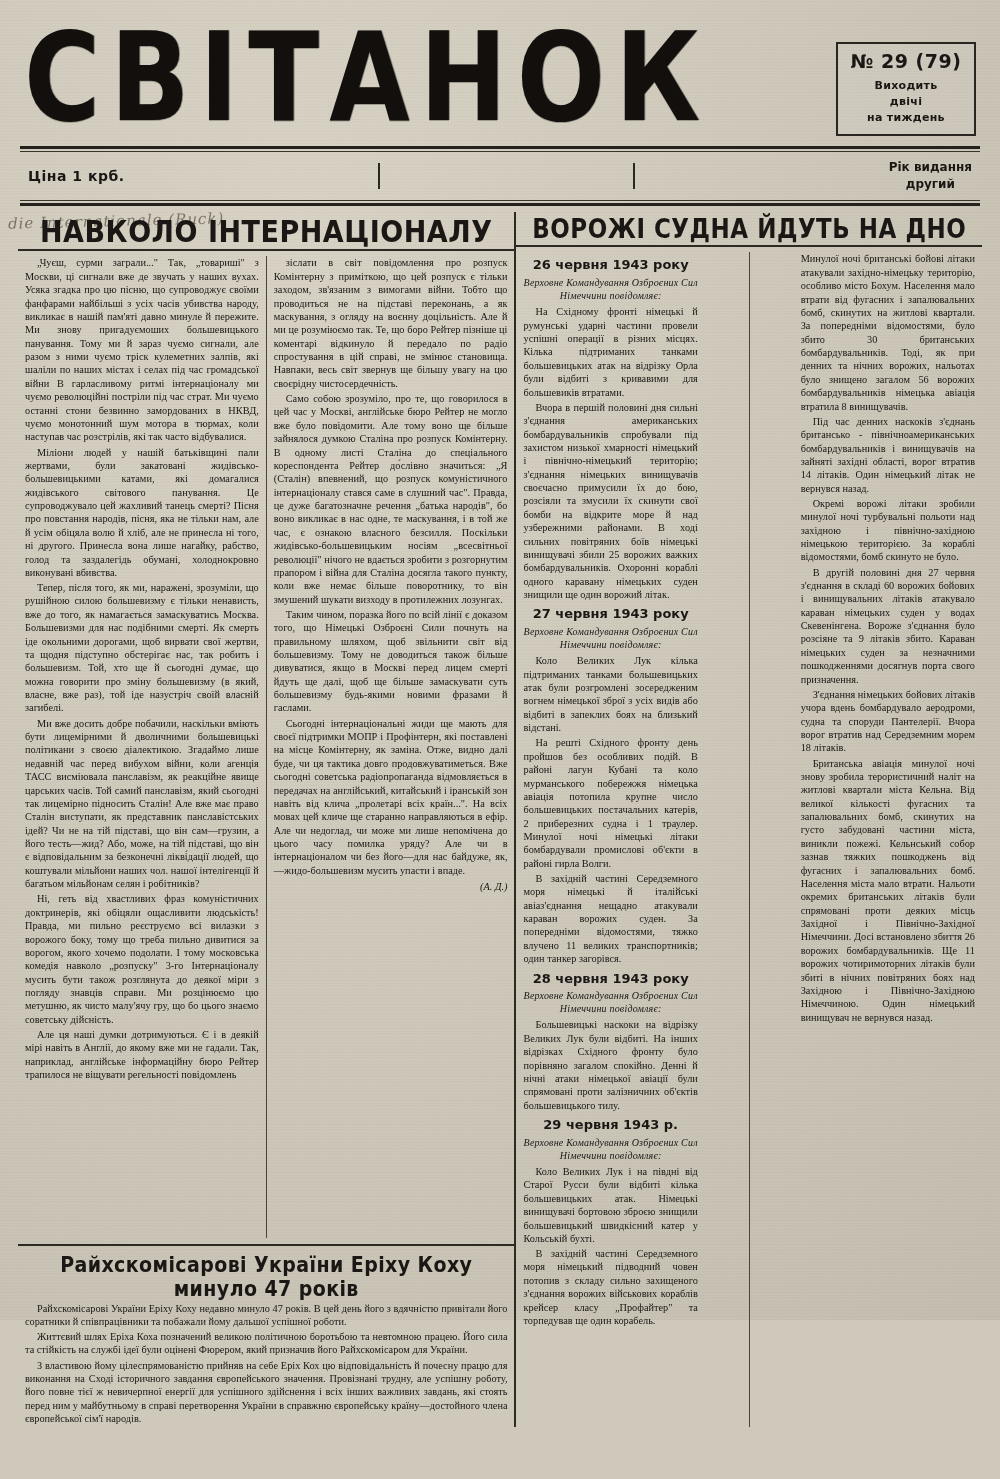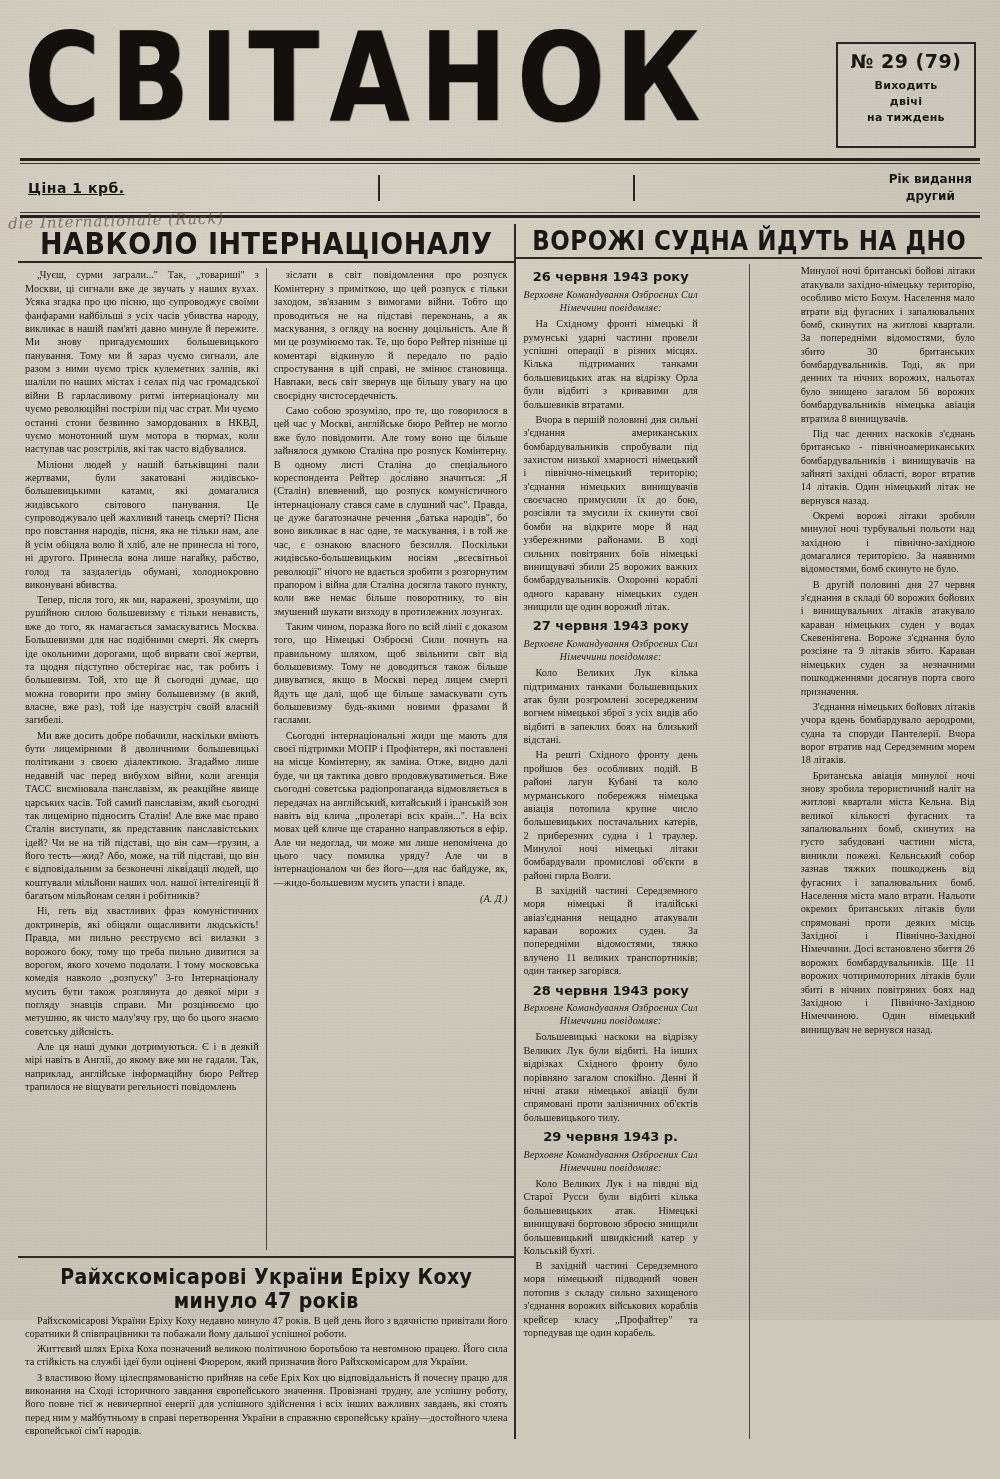--- a/index.html
+++ b/index.html
@@ -31,21 +31,21 @@
     line-height:0.95;
     letter-spacing:10px;
     color:#120f0c;
     margin-top:6px;
     text-shadow:1px 0 0 rgba(0,0,0,0.35), 0 1px 0 rgba(0,0,0,0.25);
     transform:scaleY(1.18);
     transform-origin:left top;
   }
   .issue-box{
     border:2px solid #2a2520;
-    padding:6px 12px 20px 12px;
+    padding:6px 12px 8px 12px;
     text-align:center;
     margin-top:28px;
     min-width:112px;
     background:rgba(255,255,255,0.06);
   }
   .issue-no{
     font-family:"DejaVu Sans", sans-serif;
     font-weight:bold;font-size:19px;letter-spacing:0.5px;
     margin-bottom:6px;
   }
@@ -55,21 +55,21 @@
   }
   .rule-thick{border:0;border-top:3px solid #26211c;margin:10px 2px 0 2px;}
   .rule-thin{border:0;border-top:1px solid #3a332c;margin:2px 2px 0 2px;}
 
   
   .infobar{
     display:flex;align-items:center;justify-content:space-between;
     padding:7px 10px 6px 10px;
     font-family:"DejaVu Sans", sans-serif;
   }
-  .price{font-weight:bold;font-size:14px;letter-spacing:0.5px;text-decoration:underline;}
+  .price{font-weight:bold;font-size:14px;letter-spacing:0.5px;}
   .place-date{font-weight:bold;font-size:21px;letter-spacing:0.6px;}
   .year-ed{font-size:12px;font-weight:bold;line-height:1.4;text-align:center;}
   .vrule{width:2px;height:26px;background:#2b2620;}
 
   
   .content{
     display:flex;
     margin-top:6px;
     height:1215px;
   }
@@ -261,21 +261,21 @@
           <p class="reportline">Верховне Командування Озброєних Сил Німеччини повідомляє:</p>
           <p>Коло Великих Лук і на півдні від Старої Русси були відбиті кілька большевицьких атак. Німецькі винищувачі бортовою зброєю знищили большевицький швидкісний катер у Кольській бухті.</p>
           <p>В західній частині Середземного моря німецький підводний човен потопив з складу сильно захищеного з'єднання ворожих військових кораблів крейсер класу „Профайтер" та торпедував ще один корабель.</p>
         </div>
 
         <div class="sep"></div>
 
         <div class="col">
           <p class="noind">Минулої ночі британські бойові літаки атакували західно-німецьку територію, особливо місто Бохум. Населення мало втрати від фугасних і запалювальних бомб, скинутих на житлові квартали. За попередніми відомостями, було збито 30 британських бомбардувальників. Тоді, як при денних та нічних ворожих, нальотах було знищено загалом 56 ворожих бомбардувальників німецька авіація втратила 8 винищувачів.</p>
           <p>Під час денних наскоків з'єднань британсько - північноамериканських бомбардувальників і винищувачів на зайняті західні області, ворог втратив 14 літаків. Один німецький літак не вернувся назад.</p>
-          <p>Окремі ворожі літаки зробили минулої ночі турбувальні польоти над західною і північно-західною домагалися територією. За наявними відомостями, бомб скинуто не було.</p>
+          <p>Окремі ворожі літаки зробили минулої ночі турбувальні польоти над західною і північно-західною німецькою територією. За кораблі відомостями, бомб скинуто не було.</p>
           <p>В другій половині дня 27 червня з'єднання в складі 60 ворожих бойових і винищувальних літаків атакувало караван німецьких суден у водах Скевенінгена. Вороже з'єднання було розсіяне та 9 літаків збито. Караван німецьких суден за незначними пошкодженнями досягнув порта свого призначення.</p>
           <p>З'єднання німецьких бойових літаків учора вдень бомбардувало аеродроми, судна та споруди Пантелерії. Вчора ворог втратив над Середземним морем 18 літаків.</p>
           <p>Британська авіація минулої ночі знову зробила терористичний наліт на житлові квартали міста Кельна. Від великої кількості фугасних та запалювальних бомб, скинутих на густо забудовані частини міста, виникли пожежі. Кельнський собор зазнав тяжких пошкоджень від фугасних і запалювальних бомб. Населення міста мало втрати. Нальоти окремих британських літаків були спрямовані проти деяких місць Західної і Північно-Західної Німеччини. Досі встановлено збиття 26 ворожих бомбардувальників. Ще 11 ворожих чотиримоторних літаків були збиті в нічних повітряних боях над Західною і Північно-Західною Німеччиною. Один німецький винищувач не вернувся назад.</p>
         </div>
       </div>
     </div>
   </div>
 
   <div class="grain"></div>
 </div>

